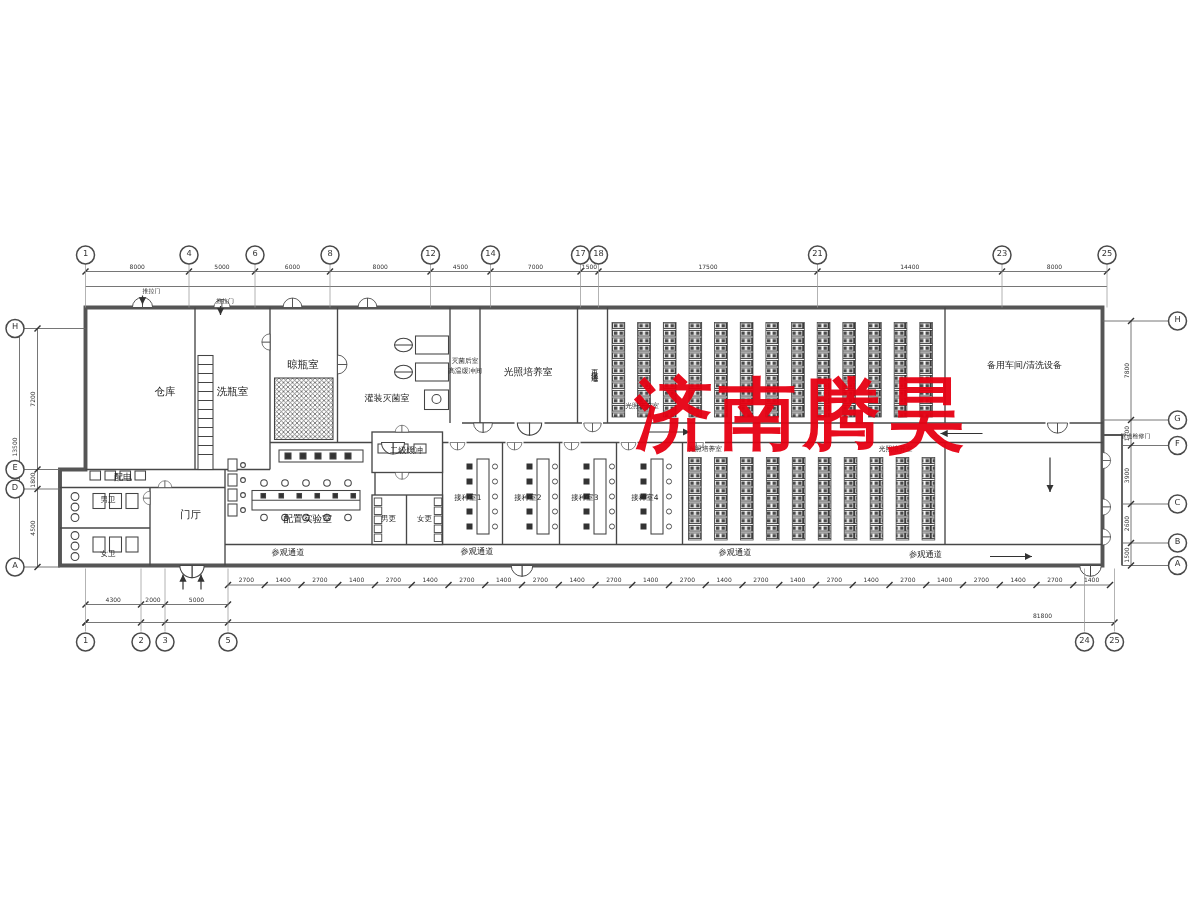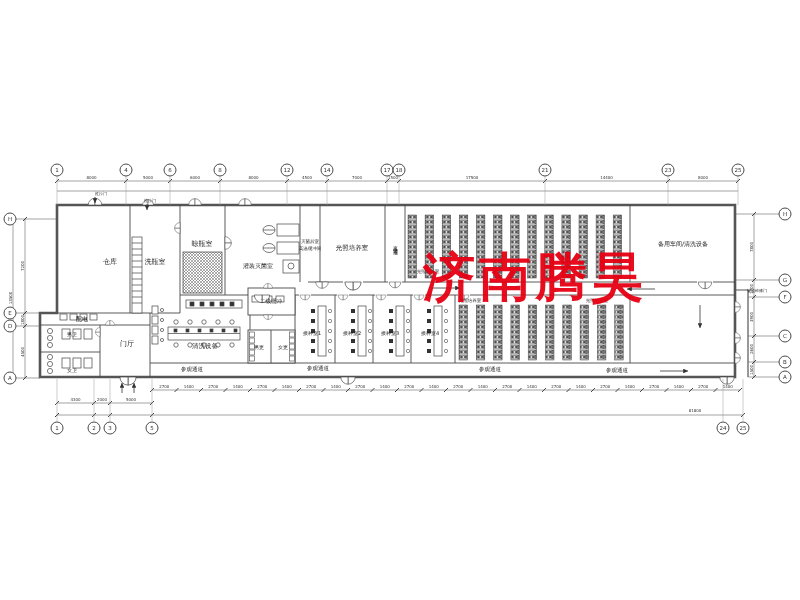--- a/index.html
+++ b/index.html
@@ -380,21 +380,21 @@
   <div class="lbl s45" style="left:310px;top:249px">高温缓冲间</div>
   <div class="lbl s65" style="left:352px;top:248px">光照培养室</div>
   <div class="lbl s5 vert" style="left:395px;top:244px">再生通道</div>
   <div class="lbl s45" style="left:428px;top:272px">光照培养室</div>
   <div class="lbl s6" style="left:683px;top:244px">备用车间/清洗设备</div>
   <div class="lbl s55" style="left:271px;top:302px">二级缓冲</div>
   <div class="lbl s6" style="left:82px;top:319px">配电</div>
   <div class="lbl s5" style="left:72px;top:334px">男卫</div>
   <div class="lbl s5" style="left:72px;top:370px">女卫</div>
   <div class="lbl" style="left:127px;top:344px">门厅</div>
-  <div class="lbl s65" style="left:205px;top:346px">清洗设备</div>
+  <div class="lbl s65" style="left:205px;top:346px">配置实验室</div>
   <div class="lbl s5" style="left:259px;top:347px">男更</div>
   <div class="lbl s5" style="left:283px;top:347px">女更</div>
   <div class="lbl s5" style="left:312px;top:333px">接种室1</div>
   <div class="lbl s5" style="left:352px;top:333px">接种室2</div>
   <div class="lbl s5" style="left:390px;top:333px">接种室3</div>
   <div class="lbl s5" style="left:430px;top:333px">接种室4</div>
   <div class="lbl s45" style="left:470px;top:301px">光照培养室</div>
   <div class="lbl s45" style="left:597px;top:301px">光照培养室</div>
   <div class="lbl s55" style="left:192px;top:370px">参观通道</div>
   <div class="lbl s55" style="left:318px;top:369px">参观通道</div>

